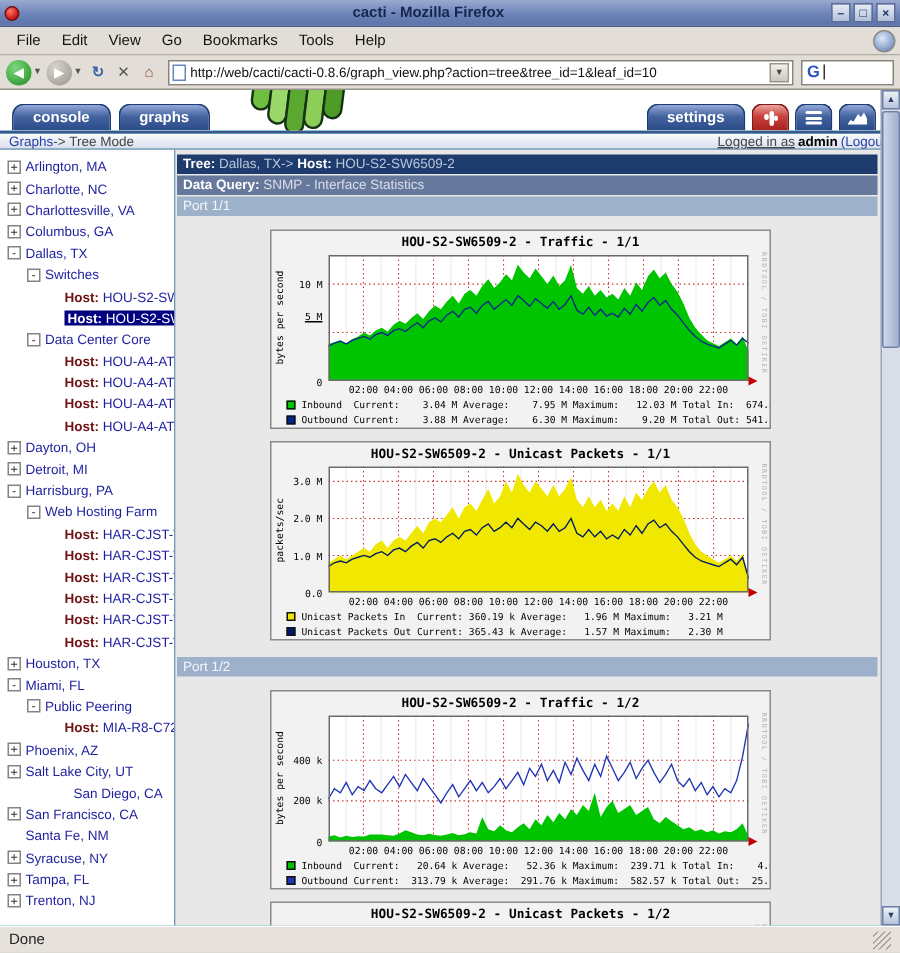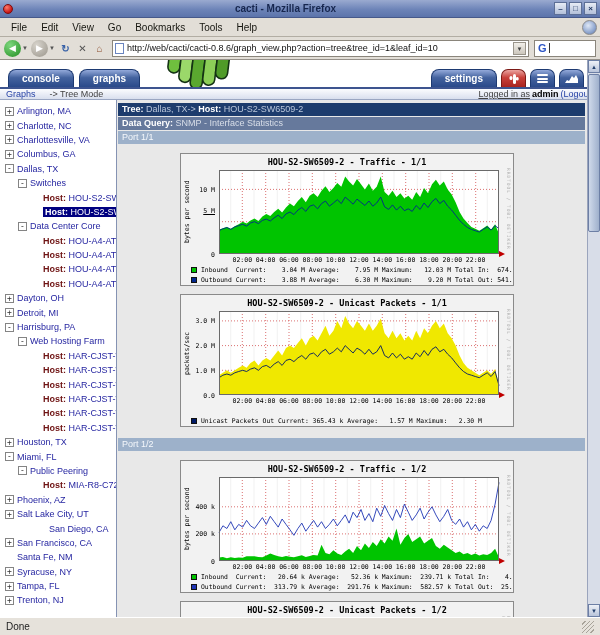--- a/index.html
+++ b/index.html
@@ -45,21 +45,21 @@
   .tabs-left { position:absolute; left:8px; bottom:0; display:flex; gap:5px; }
   .tabs-right { position:absolute; right:16px; bottom:0; display:flex; gap:4px; align-items:flex-end; }
   .tab { padding:3px 13px 3px; color:#fff; font-size:10px; font-weight:bold; border-radius:8px 8px 0 0; background:linear-gradient(#93a9da,#44639f 45%,#2a4a8a); border:1px solid #1d3a72; border-bottom:none; }
   .minitab { width:25px; height:18px; border-radius:7px 7px 0 0; border:1px solid #1d3a72; border-bottom:none; display:flex; align-items:center; justify-content:center; background:linear-gradient(#93a9da,#44639f 45%,#2a4a8a); }
   .minitab.red { background:linear-gradient(#eba4a0,#c8403a 45%,#a82420); border-color:#7c1a16; }
   .hamb { width:11px; } .hamb div { height:2px; background:#fff; margin:1.5px 0; border-radius:1px; }
 
   
   .crumbbar { height:13px; background:linear-gradient(#fbfcfe,#d9dfee); border-top:2px solid #3d548f; border-bottom:1px solid #9aa6c2; display:flex; align-items:center; font-size:9px; padding:0 6px; }
   .crumb-link { color:#2743a6; }
-  .crumb-rest { color:#444; margin-left:14px; }
+  .crumb-rest { color:#444; margin-left:0; }
   .crumbbar .spacer { flex:1; }
   .login-prefix { color:#444;text-decoration:underline; } .login-user { font-weight:bold; color:#000; margin:0 2px; } .login-out { color:#2743a6; }
 
   
   .body-row { height:517px; display:flex; }
   .sidebar { width:117px; background:#fff; border-right:1px solid #8593b3; padding-top:4px; overflow:hidden; }
   .trow { height:14.4px; display:flex; align-items:center; white-space:nowrap; }
   .tg { width:9px; height:9px; border:1px solid #848484; background:#fff; font-size:8px; line-height:7px; text-align:center; color:#333; margin-right:3px; flex:none; font-family:"DejaVu Sans Mono",monospace; }
   .tg.blank { border:none; background:transparent; }
   .br-link { font-size:9px; color:#1f1f9e; }
@@ -454,20 +454,24 @@
               <span class="xtick" style="left: 70.6667px; top: 102px;">04:00</span>
               <span class="xtick" style="left: 94px; top: 102px;">06:00</span>
               <span class="xtick" style="left: 117.333px; top: 102px;">08:00</span>
               <span class="xtick" style="left: 140.667px; top: 102px;">10:00</span>
               <span class="xtick" style="left: 164px; top: 102px;">12:00</span>
               <span class="xtick" style="left: 187.333px; top: 102px;">14:00</span>
               <span class="xtick" style="left: 210.667px; top: 102px;">16:00</span>
               <span class="xtick" style="left: 234px; top: 102px;">18:00</span>
               <span class="xtick" style="left: 257.333px; top: 102px;">20:00</span>
               <span class="xtick" style="left: 280.667px; top: 102px;">22:00</span>
+              <div class="lrow" style="top: 112px;">
+                <span class="sw" style="background: rgb(240, 232, 0);"></span>
+                <span class="ltxt">Unicast Packets In  Current: 360.19 k Average:   1.96 M Maximum:   3.21 M</span>
+              </div>
               <div class="lrow" style="top: 121.5px;">
                 <span class="sw" style="background: rgb(0, 26, 102);"></span>
                 <span class="ltxt">Unicast Packets Out Current: 365.43 k Average:   1.57 M Maximum:   2.30 M</span>
               </div>
             </div>
           </div>
         <div class="bar bar-port">Port 1/2</div>
         <div class="gstack" id="charts-port2">
             <div class="gpanel" style="height: 133px;">
               <div class="gtitle">HOU-S2-SW6509-2 - Traffic - 1/2</div>

